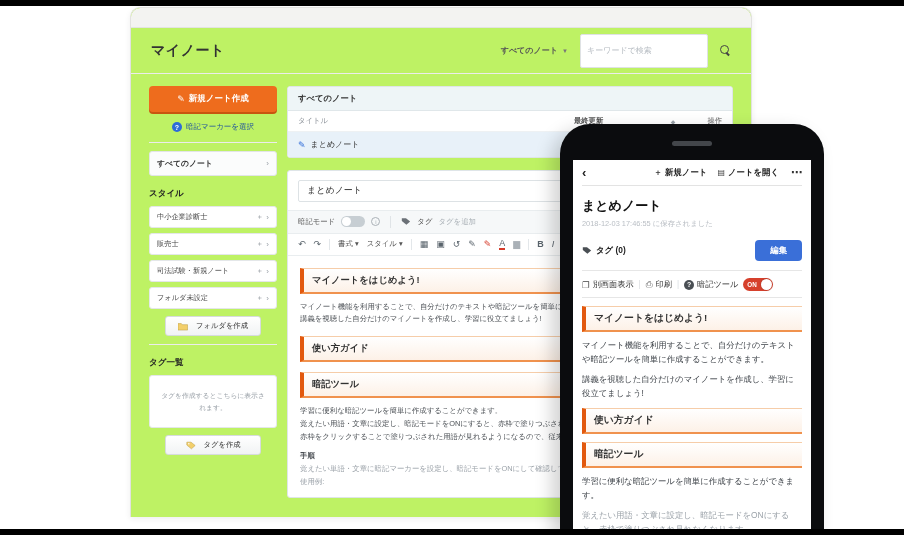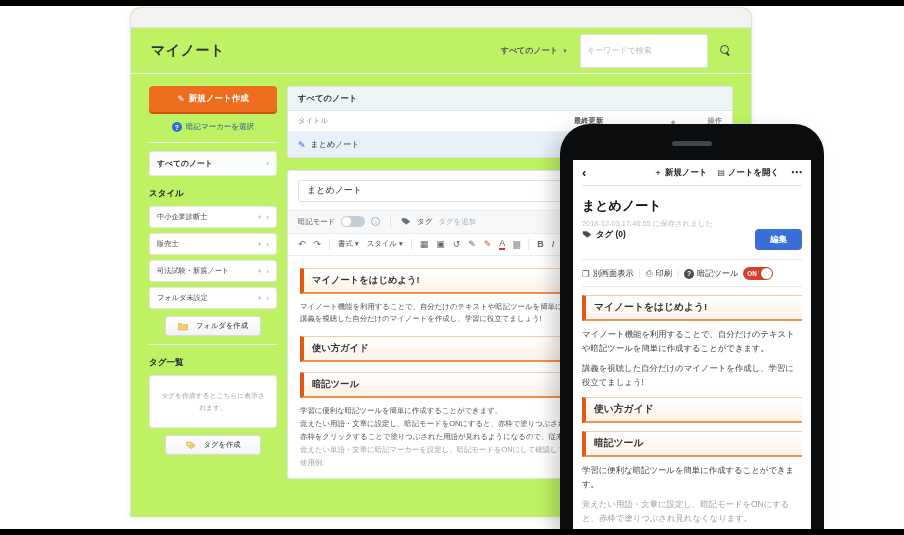--- a/index.html
+++ b/index.html
@@ -142,21 +142,21 @@
   .speaker { width:40px; height:5px; border-radius:3px; background:#43464a; margin:17px auto 0; }
   .screen { position:absolute; left:13px; right:13px; top:36px; bottom:0; background:#fff; overflow:hidden; padding:0 9px; }
   .m-nav { height:26px; display:flex; align-items:center; border-bottom:1px solid #e3e3e3; font-size:8.4px; color:#1c1c1c; }
   .m-back { font-size:13px; font-weight:bold; color:#222; width:20px; cursor:pointer; }
   .m-nav .spacer { flex:1; }
   .m-navlink { font-weight:bold; display:flex; align-items:center; gap:3px; margin-left:10px; cursor:pointer; white-space:nowrap; }
   .m-navlink .nv-ic { font-size:8px; color:#333; }
   .m-more { margin-left:12px; font-size:11px; font-weight:bold; color:#333; cursor:pointer; }
   .m-title { font-size:13px; font-weight:bold; color:#111; margin:11px 0 4px; }
   .m-saved { font-size:7.4px; color:#b9bec4; }
-  .m-tagrow { display:flex; align-items:flex-start; }
+  .m-tagrow { display:flex; align-items:center; margin-top:11px; }
   .m-taglab { display:flex; align-items:center; gap:4px; font-size:8.4px; font-weight:bold; color:#222; flex:1; }
   .btn-edit { background:#3a6fd8; color:#fff; border:none; border-radius:4px; font-size:8.4px; font-weight:bold; padding:5px 15px; cursor:pointer; font-family:inherit; }
   .m-div { border:none; border-top:1px solid #e6e6e6; margin-top:9px; }
   .m-actions { display:flex; align-items:center; gap:5px; padding:7px 0 6px; font-size:8.2px; color:#333; white-space:nowrap; }
   .m-act { display:flex; align-items:center; gap:3px; cursor:pointer; }
   .m-act .a-ic { font-size:8.5px; color:#444; }
   .q-dot { width:10px; height:10px; border-radius:50%; background:#4a4f54; color:#fff; font-size:7px; font-weight:bold; display:flex; align-items:center; justify-content:center; }
   .v-sep { color:#d9dde0; }
   .toggle-on { width:30px; height:13px; border-radius:8px; background:#d6402c; position:relative; flex:none; cursor:pointer; }
   .toggle-on .on-t { position:absolute; left:4px; top:2.6px; color:#fff; font-size:6.3px; font-weight:bold; }
@@ -307,20 +307,21 @@
 
         <div class="ed-content">
           <div class="note-h">マイノートをはじめよう!</div>
           <p>マイノート機能を利用することで、自分だけのテキストや暗記ツールを簡単に作成することができます。</p>
           <p>講義を視聴した自分だけのマイノートを作成し、学習に役立てましょう!</p>
           <div class="note-h">使い方ガイド</div>
           <div class="note-h">暗記ツール</div>
           <p>学習に便利な暗記ツールを簡単に作成することができます。</p>
           <p>覚えたい用語・文章に設定し、暗記モードをONにすると、赤枠で塗りつぶされ見れなくなります。</p>
           <p>赤枠をクリックすることで塗りつぶされた用語が見れるようになるので、従来の赤シートのように使えます。</p>
+          <p class="steps-h">手順</p>
           <p class="muted">覚えたい単語・文章に暗記マーカーを設定し、暗記モードをONにして確認してみましょう。</p>
           <p class="muted">使用例:</p>
 
         </div>
       </div>
     </div>
   </div>
 </div>
 
 <div class="phone">

